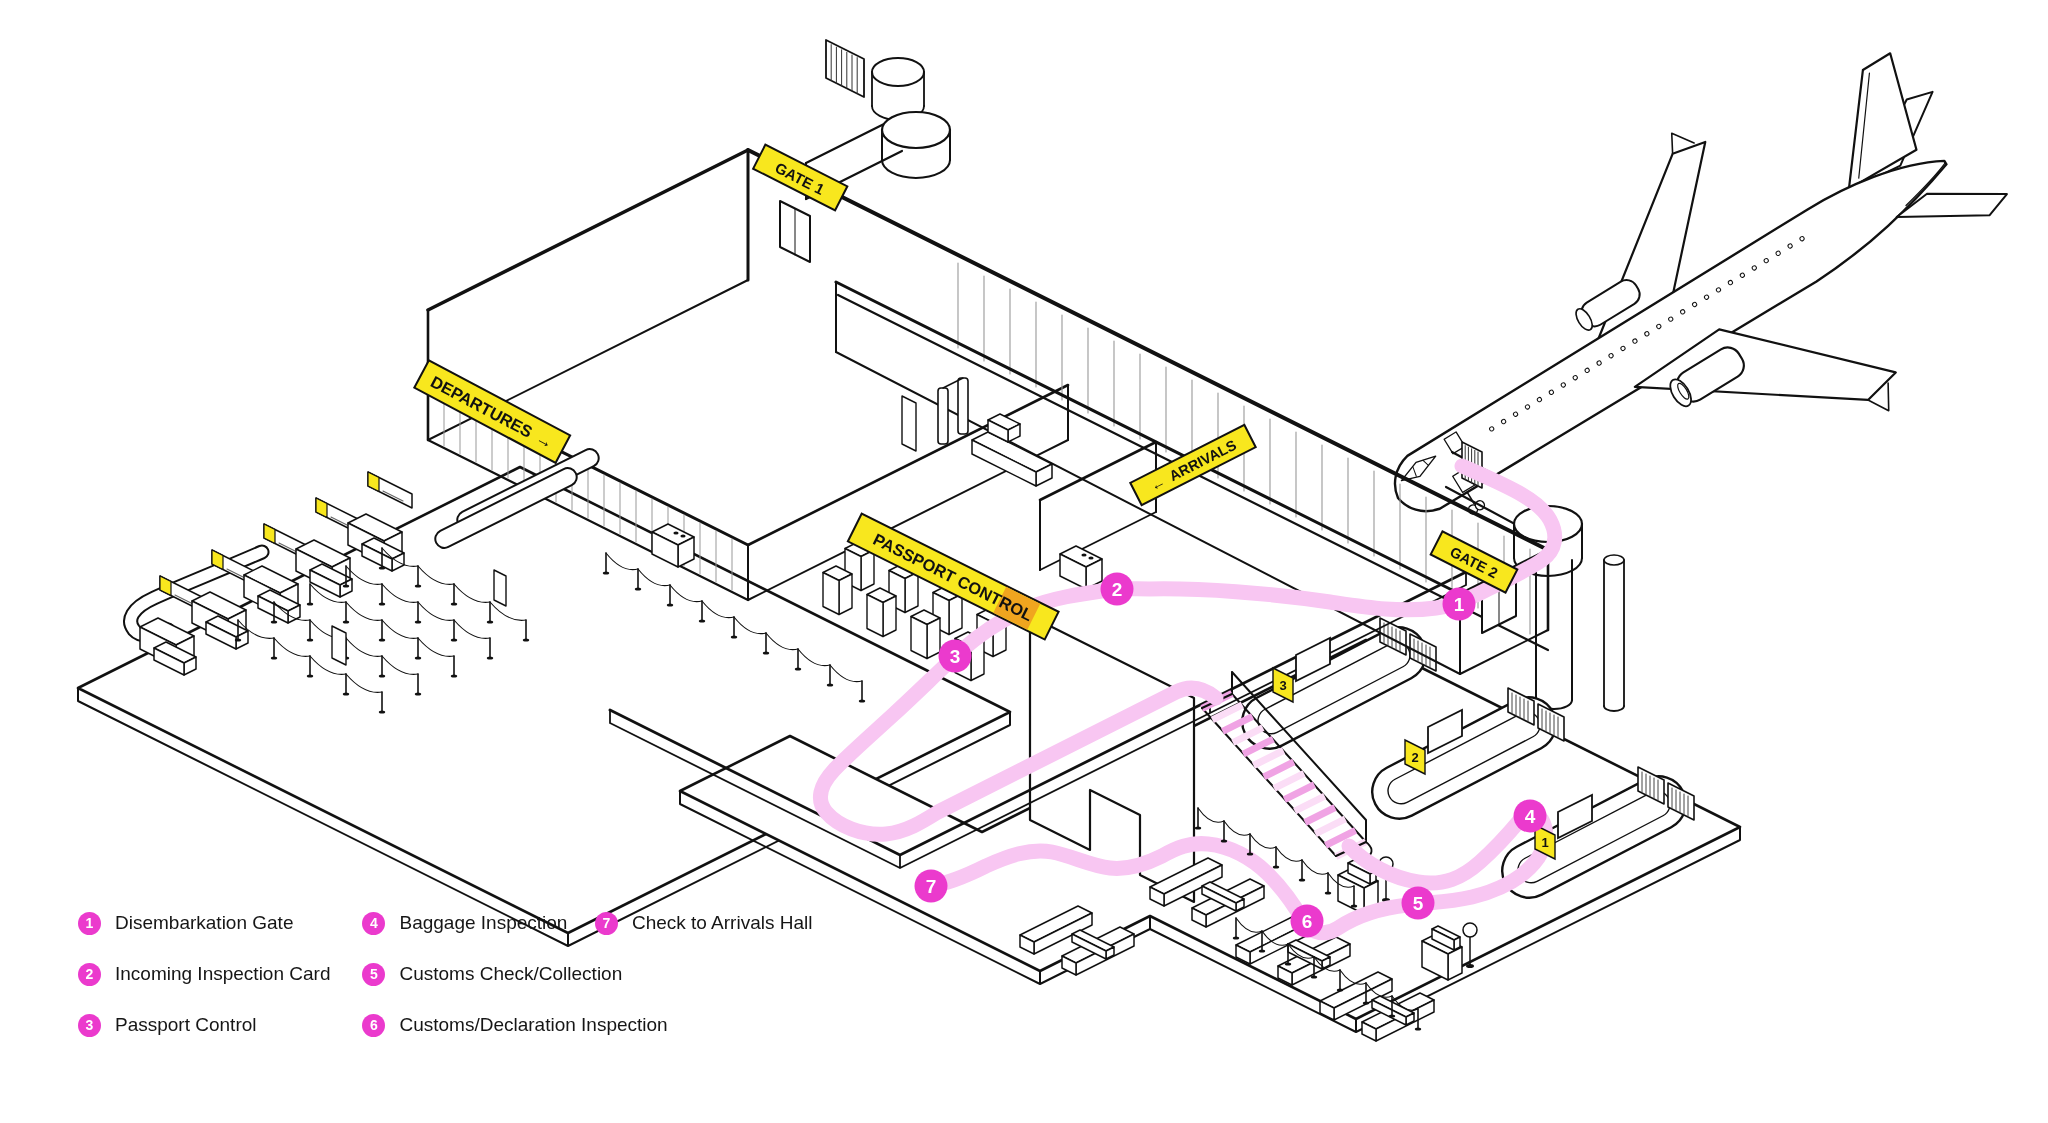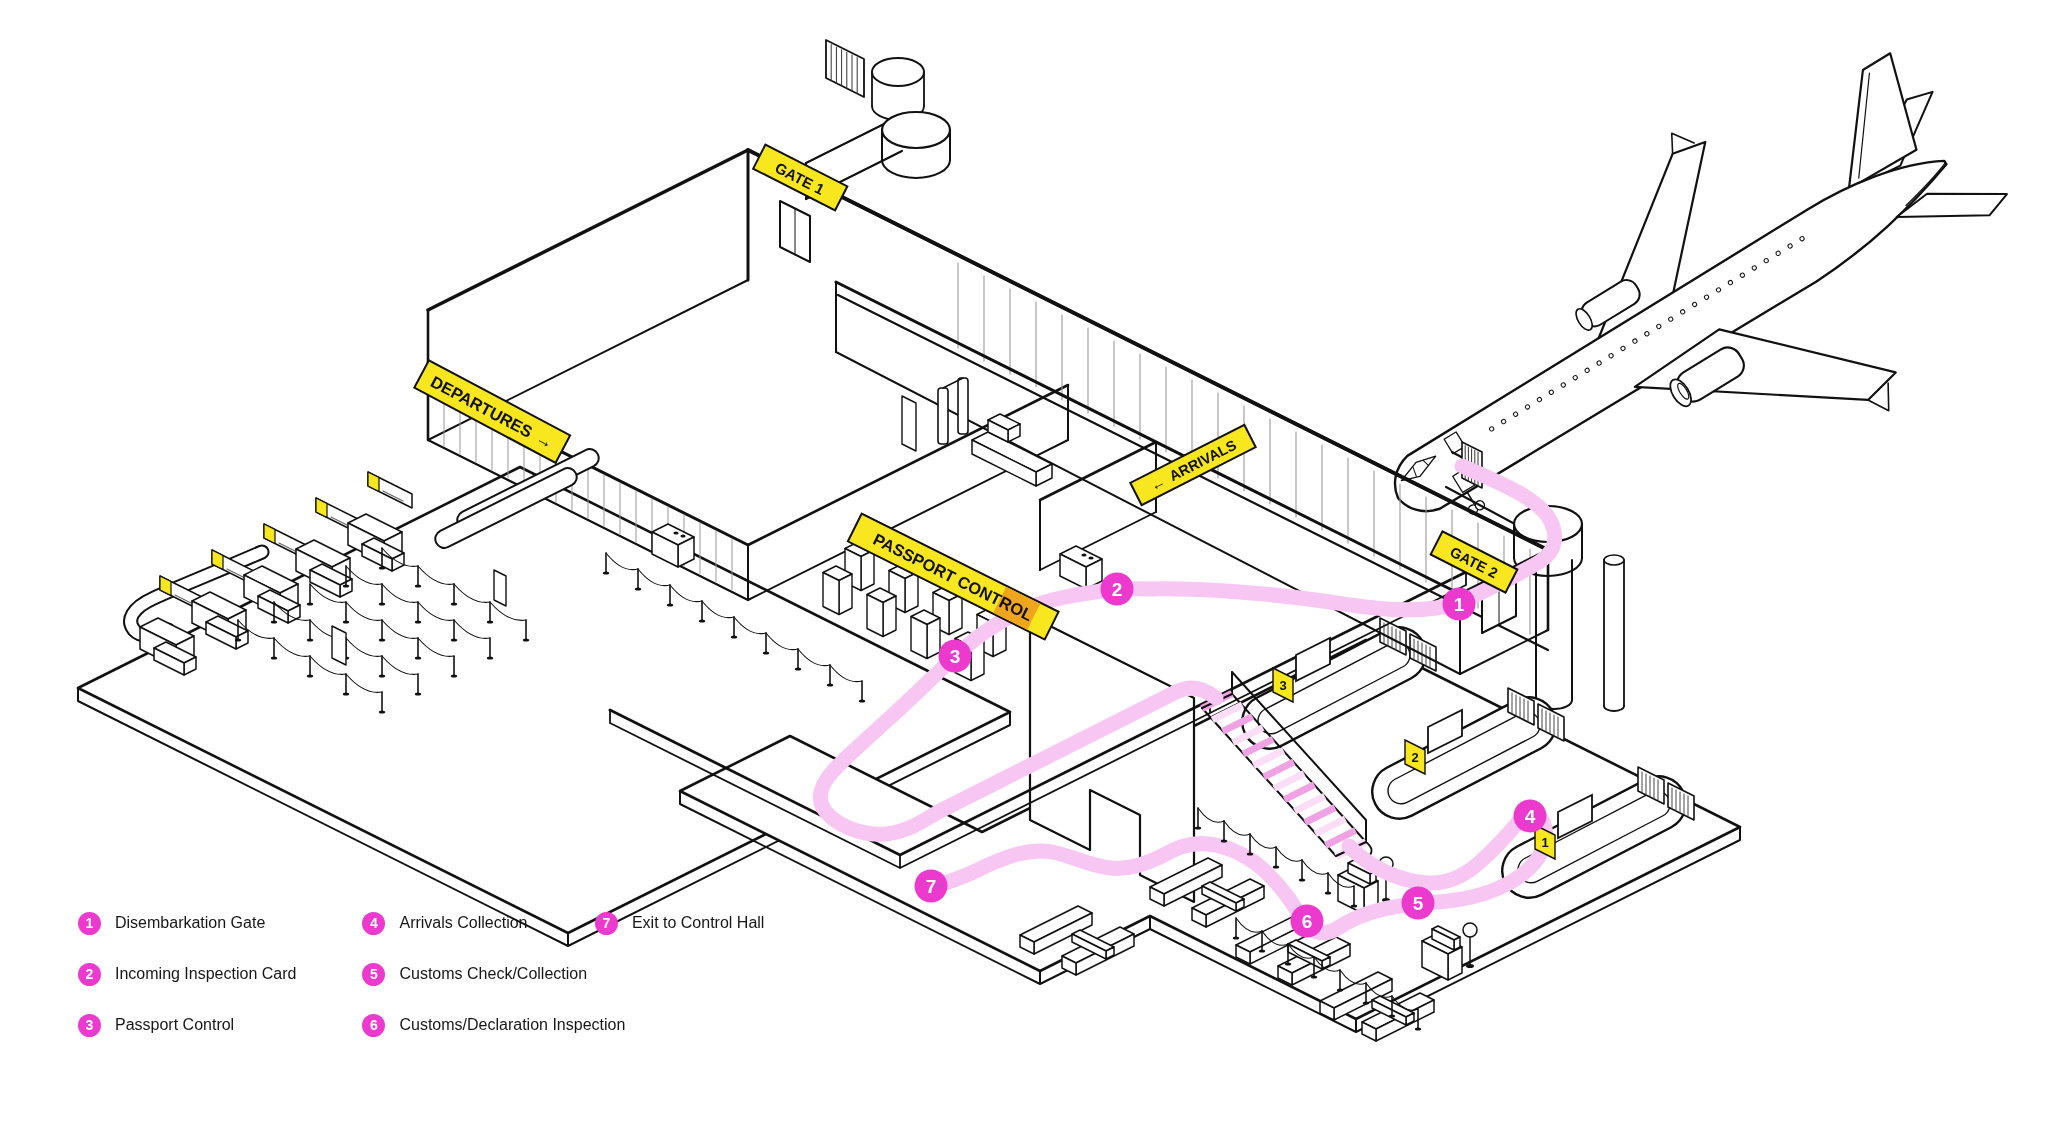--- a/index.html
+++ b/index.html
@@ -16,21 +16,21 @@
   .ysq{fill:var(--sign-yellow,#F8E71E);stroke:#111;stroke-width:1.4;}
   .banner{fill:var(--sign-yellow,#F8E71E);stroke:#111;stroke-width:2;}
   
   .legend{position:absolute;left:78px;top:911px;white-space:nowrap;}
   .lcol{display:inline-block;vertical-align:top;}
   .lcol1{width:280px;} .lcol2{width:228px;}
   .li{display:flex;align-items:center;height:24px;margin-bottom:27px;}
   .lc{display:inline-block;width:23px;height:23px;border-radius:50%;
       background:var(--magenta,#EB3ACD);color:#fff;font-weight:bold;font-size:14px;
       line-height:23px;text-align:center;flex:0 0 23px;}
-  .ll{margin-left:14px;font-size:16px;color:#161616;}
+  .ll{margin-left:14px;font-size:19px;color:#161616;}
 </style>
 </head>
 <body>
 
 <svg id="scene" width="2048" height="1123" viewBox="0 0 2048 1123">
 
   <g id="g-plate-left">
       <path d="M78,688 L520,467 L1010,712 L568,933 Z" fill="#fff" stroke="#111111" stroke-width="2.6" stroke-linejoin="round" stroke-linecap="round"></path>
       <path d="M1010,712 l0,13 M568,933 l0,13 M78,688 l0,13 M1010,725 L568,946 L78,701" fill="none" stroke="#111111" stroke-width="2" stroke-linejoin="round" stroke-linecap="round"></path>
     </g>
@@ -591,30 +591,30 @@
         <span class="ll">Incoming Inspection Card</span>
       </div>
     <div class="li">
         <span class="lc">3</span>
         <span class="ll">Passport Control</span>
       </div>
   </div>
   <div class="lcol lcol2">
     <div class="li">
         <span class="lc">4</span>
-        <span class="ll">Arrivals Collection</span>
+        <span class="ll">Baggage Inspection</span>
       </div>
     <div class="li">
         <span class="lc">5</span>
         <span class="ll">Customs Check/Collection</span>
       </div>
     <div class="li">
         <span class="lc">6</span>
         <span class="ll">Customs/Declaration Inspection</span>
       </div>
   </div>
   <div class="lcol">
     <div class="li">
         <span class="lc">7</span>
-        <span class="ll">Exit to Control Hall</span>
+        <span class="ll">Check to Arrivals Hall</span>
       </div>
   </div>
 </div>
 
 </body></html>

